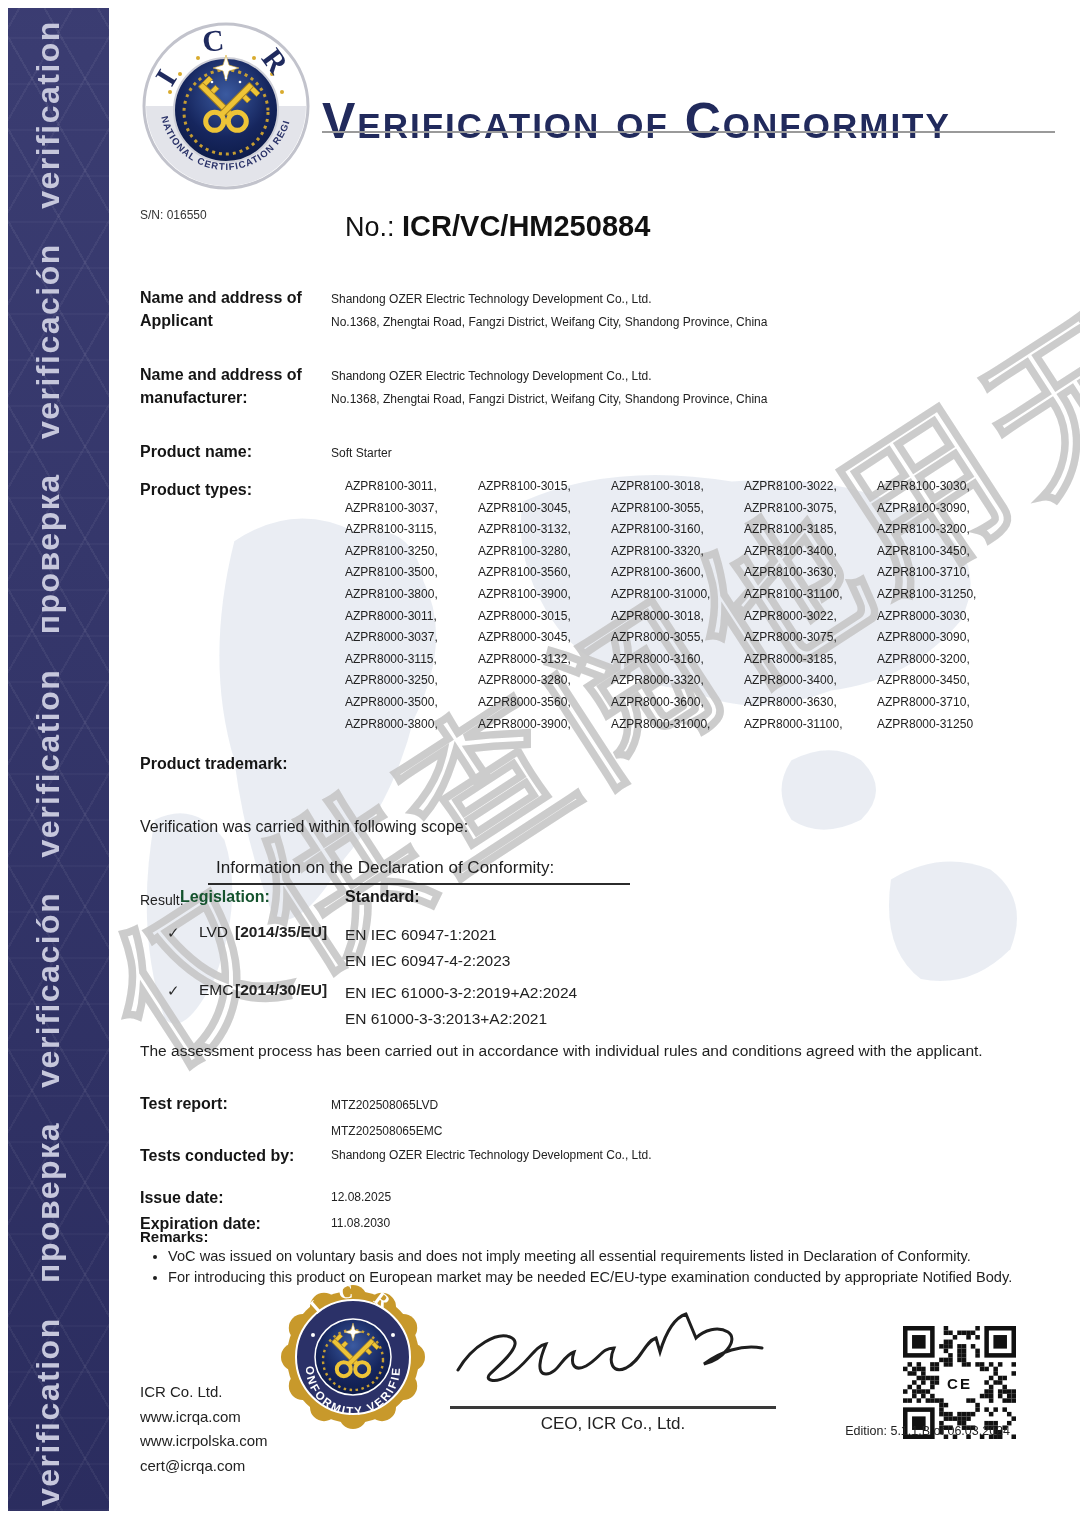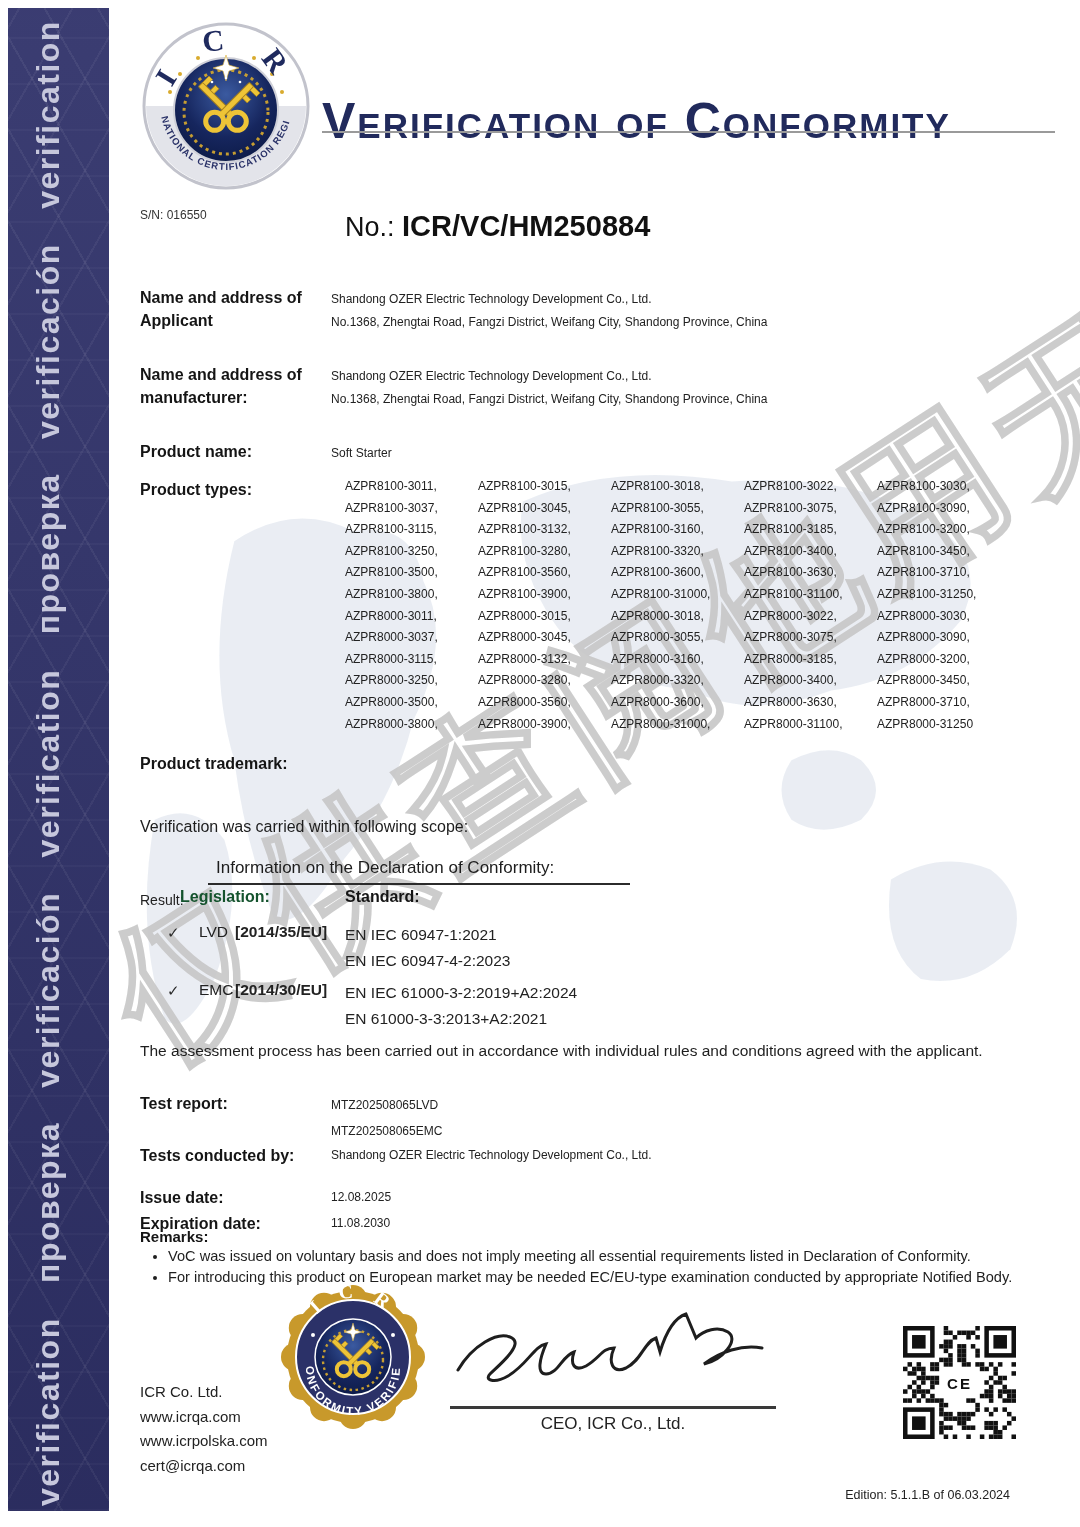--- a/index.html
+++ b/index.html
@@ -56,21 +56,21 @@
   .remarks-lbl{position:absolute;left:140px;top:1228px;font-size:15px;font-weight:700;color:#151515;}
   .remarks-list{position:absolute;left:150px;top:1246px;width:900px;margin:0;padding-left:18px;}
   .remarks-list li{font-size:14.6px;line-height:21px;color:#1e1e1e;}
   
   .contacts{position:absolute;left:140px;top:1380px;font-size:15px;color:#222;line-height:24.5px;}
   .badge{position:absolute;left:276px;top:1280px;width:154px;height:154px;}
   .sig{position:absolute;left:450px;top:1308px;width:330px;height:96px;}
   .sig-rule{position:absolute;left:450px;top:1406px;width:326px;height:3px;background:#3a3a3a;}
   .ceo{position:absolute;left:450px;top:1414px;width:326px;text-align:center;font-size:17px;color:#222;}
   .qr{position:absolute;left:903px;top:1326px;width:113px;height:113px;}
-  .edition{position:absolute;left:838px;top:1488px;width:172px;text-align:right;font-size:12.5px;color:#222;}
+  .edition{position:absolute;left:838px;top:1424px;width:172px;text-align:right;font-size:12.5px;color:#222;}
 </style>
 </head>
 <body>
 
 <div class="page">
 
   <svg class="map" viewBox="0 0 990 650">
     <g fill="#e3e8f0">
       <path d="M140,80 Q200,40 260,70 Q320,60 330,120 Q360,180 320,260 Q300,340 250,400 Q210,470 180,460 Q150,380 140,300 Q110,200 140,80 Z"></path>
       <path d="M430,40 Q520,0 640,20 Q760,10 840,60 Q900,100 870,160 Q820,220 740,230 Q660,260 600,230 Q500,220 460,160 Q420,100 430,40 Z"></path>

